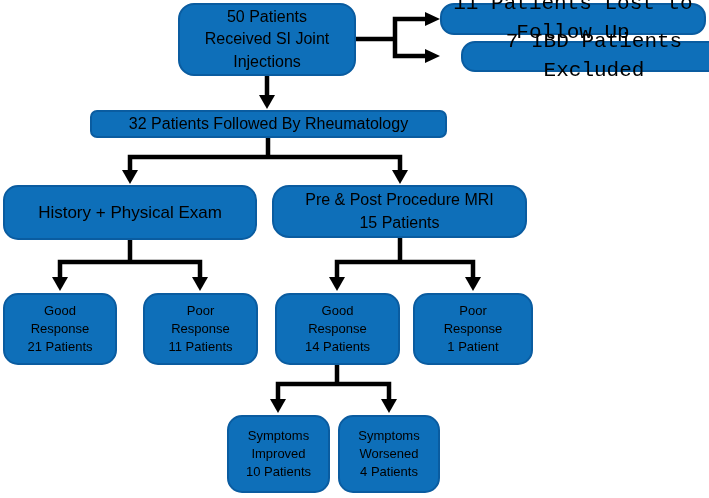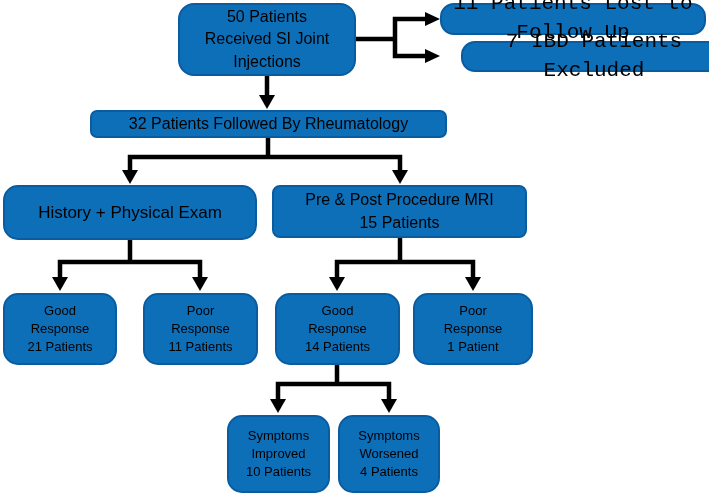--- a/index.html
+++ b/index.html
@@ -112,21 +112,21 @@
   </div>
 
   <div class="node" style="left:90px; top:110px; width:357px; height:28px; border-radius:7px;">
     <span class="node-label fs16">32 Patients Followed By Rheumatology</span>
   </div>
 
   <div class="node" style="left:3px; top:185px; width:254px; height:55px; border-radius:15px;">
     <span class="node-label fs17">History + Physical Exam</span>
   </div>
 
-  <div class="node" style="left:272px; top:185px; width:255px; height:53px; border-radius:8px;">
+  <div class="node" style="left:272px; top:185px; width:255px; height:53px; border-radius:17px;">
     <span class="node-label fs16">Pre &amp; Post Procedure MRI
 15 Patients</span>
   </div>
 
   <div class="node" style="left:3px; top:293px; width:114px; height:72px; border-radius:15px;">
     <span class="node-label fs15">Good
 Response
 21 Patients</span>
   </div>
 

